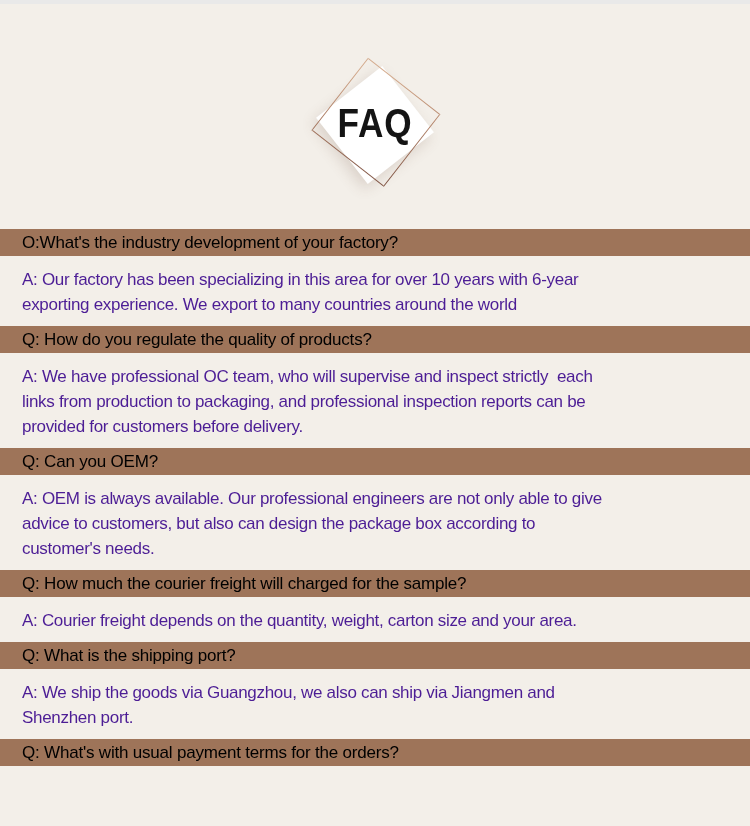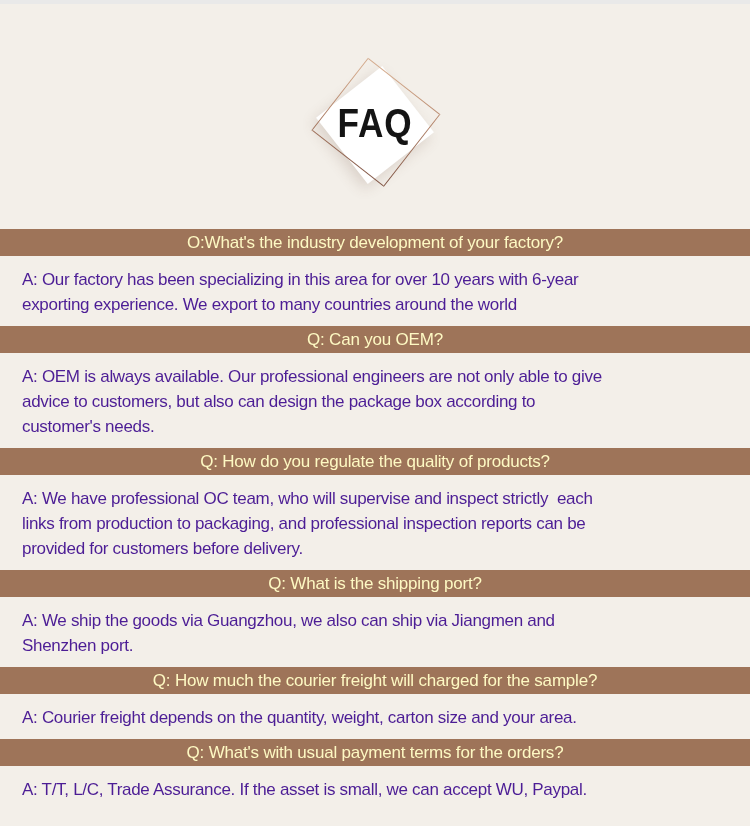--- a/index.html
+++ b/index.html
@@ -52,27 +52,26 @@
     color: #141414;
     white-space: nowrap;
   }
 
   
   .faq-list { width: 100%; }
   .faq-item { width: 100%; }
   .q-bar {
     height: 27px;
     background: #9e7459;
-    color: #fef9c3;
+    color: #000000;
     display: flex;
     align-items: center;
     padding: 0 22px;
     font-size: 17px;
     letter-spacing: -0.2px;
-    justify-content: center;
   }
   .q-text {
     white-space: nowrap;
     overflow: hidden;
   }
   .answer {
     margin: 11px 22px 9px 22px;
     color: #4c1d95;
     font-size: 17px;
     line-height: 25px;
@@ -97,52 +96,51 @@
     <div class="faq-item">
       <div class="q-bar">
         <span class="q-text">O:What's the industry development of your factory?</span>
       </div>
       <p class="answer">A: Our factory has been specializing in this area for over 10 years with 6-year
 exporting experience. We export to many countries around the world</p>
     </div>
 
     <div class="faq-item">
       <div class="q-bar">
+        <span class="q-text">Q: How do you regulate the quality of products?</span>
+      </div>
+      <p class="answer">A: We have professional OC team, who will supervise and inspect strictly  each
+links from production to packaging, and professional inspection reports can be
+provided for customers before delivery.</p>
+    </div>
+
+    <div class="faq-item">
+      <div class="q-bar">
         <span class="q-text">Q: Can you OEM?</span>
       </div>
       <p class="answer">A: OEM is always available. Our professional engineers are not only able to give
 advice to customers, but also can design the package box according to
 customer's needs.</p>
     </div>
 
     <div class="faq-item">
       <div class="q-bar">
-        <span class="q-text">Q: How do you regulate the quality of products?</span>
+        <span class="q-text">Q: How much the courier freight will charged for the sample?</span>
       </div>
-      <p class="answer">A: We have professional OC team, who will supervise and inspect strictly  each
-links from production to packaging, and professional inspection reports can be
-provided for customers before delivery.</p>
+      <p class="answer">A: Courier freight depends on the quantity, weight, carton size and your area.</p>
     </div>
 
     <div class="faq-item">
       <div class="q-bar">
         <span class="q-text">Q: What is the shipping port?</span>
       </div>
       <p class="answer">A: We ship the goods via Guangzhou, we also can ship via Jiangmen and
 Shenzhen port.</p>
     </div>
 
     <div class="faq-item">
       <div class="q-bar">
-        <span class="q-text">Q: How much the courier freight will charged for the sample?</span>
-      </div>
-      <p class="answer">A: Courier freight depends on the quantity, weight, carton size and your area.</p>
-    </div>
-
-    <div class="faq-item">
-      <div class="q-bar">
         <span class="q-text">Q: What's with usual payment terms for the orders?</span>
       </div>
-      <p class="answer">A: T/T, L/C, Trade Assurance. If the asset is small, we can accept WU, Paypal.</p>
     </div>
   </div>
 
 </div>
 
 </body></html>

